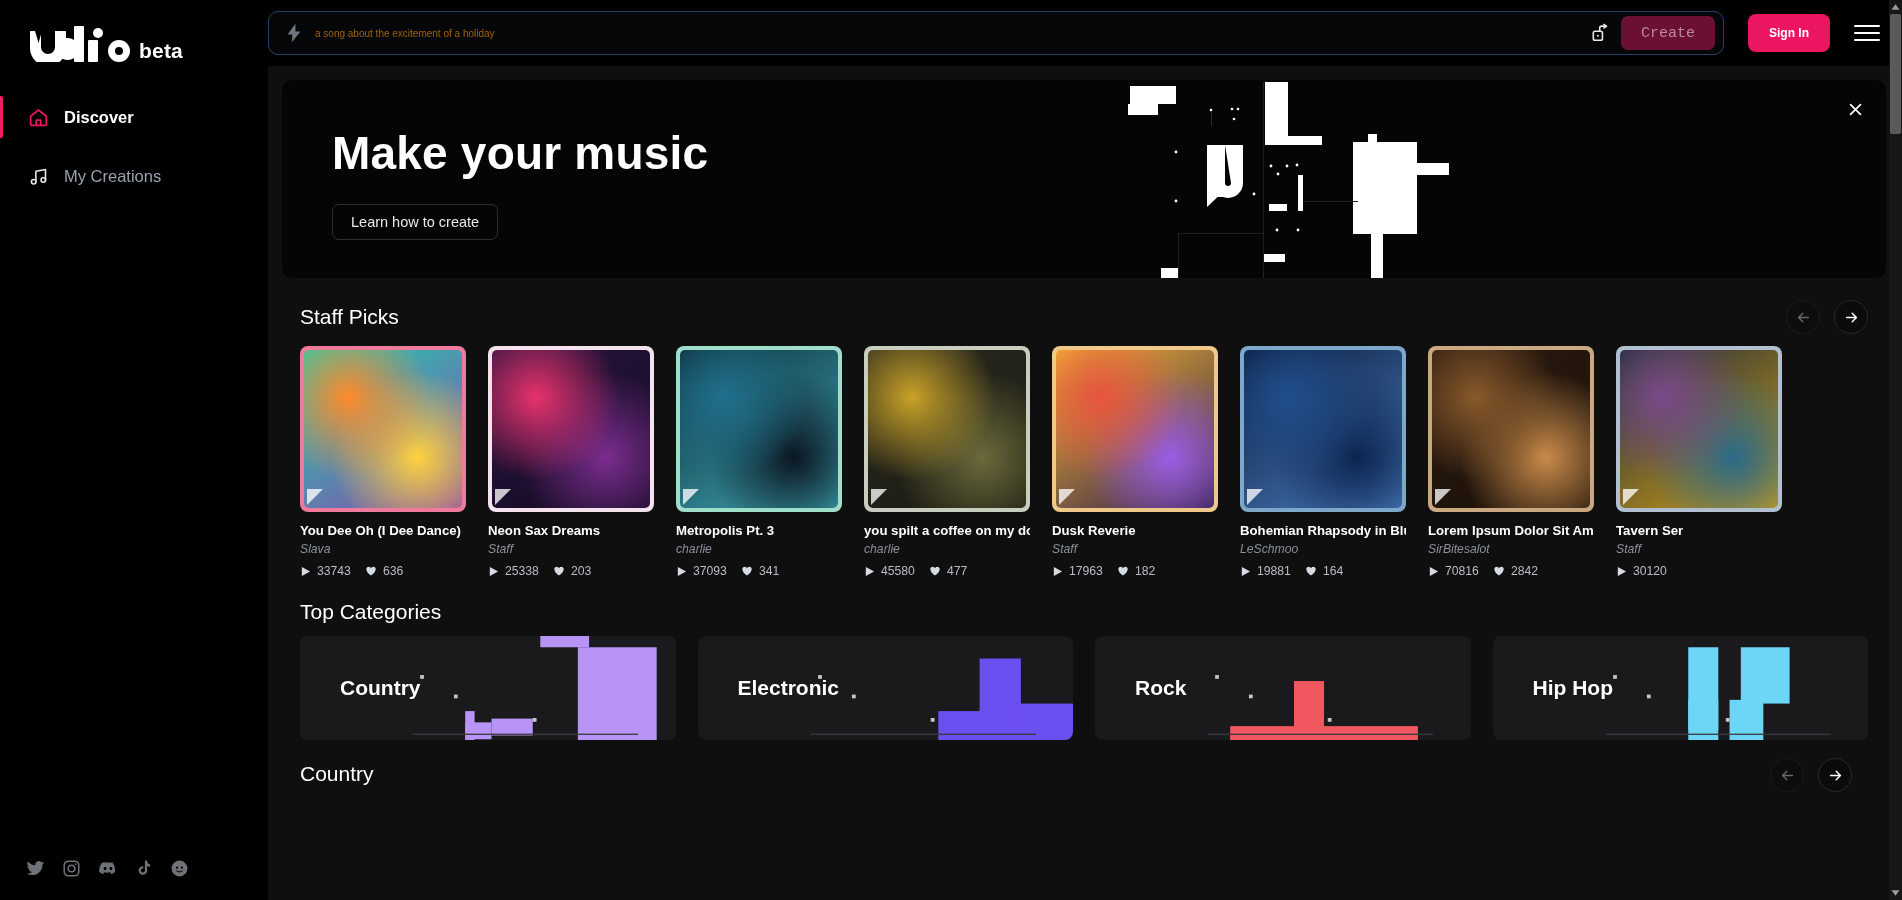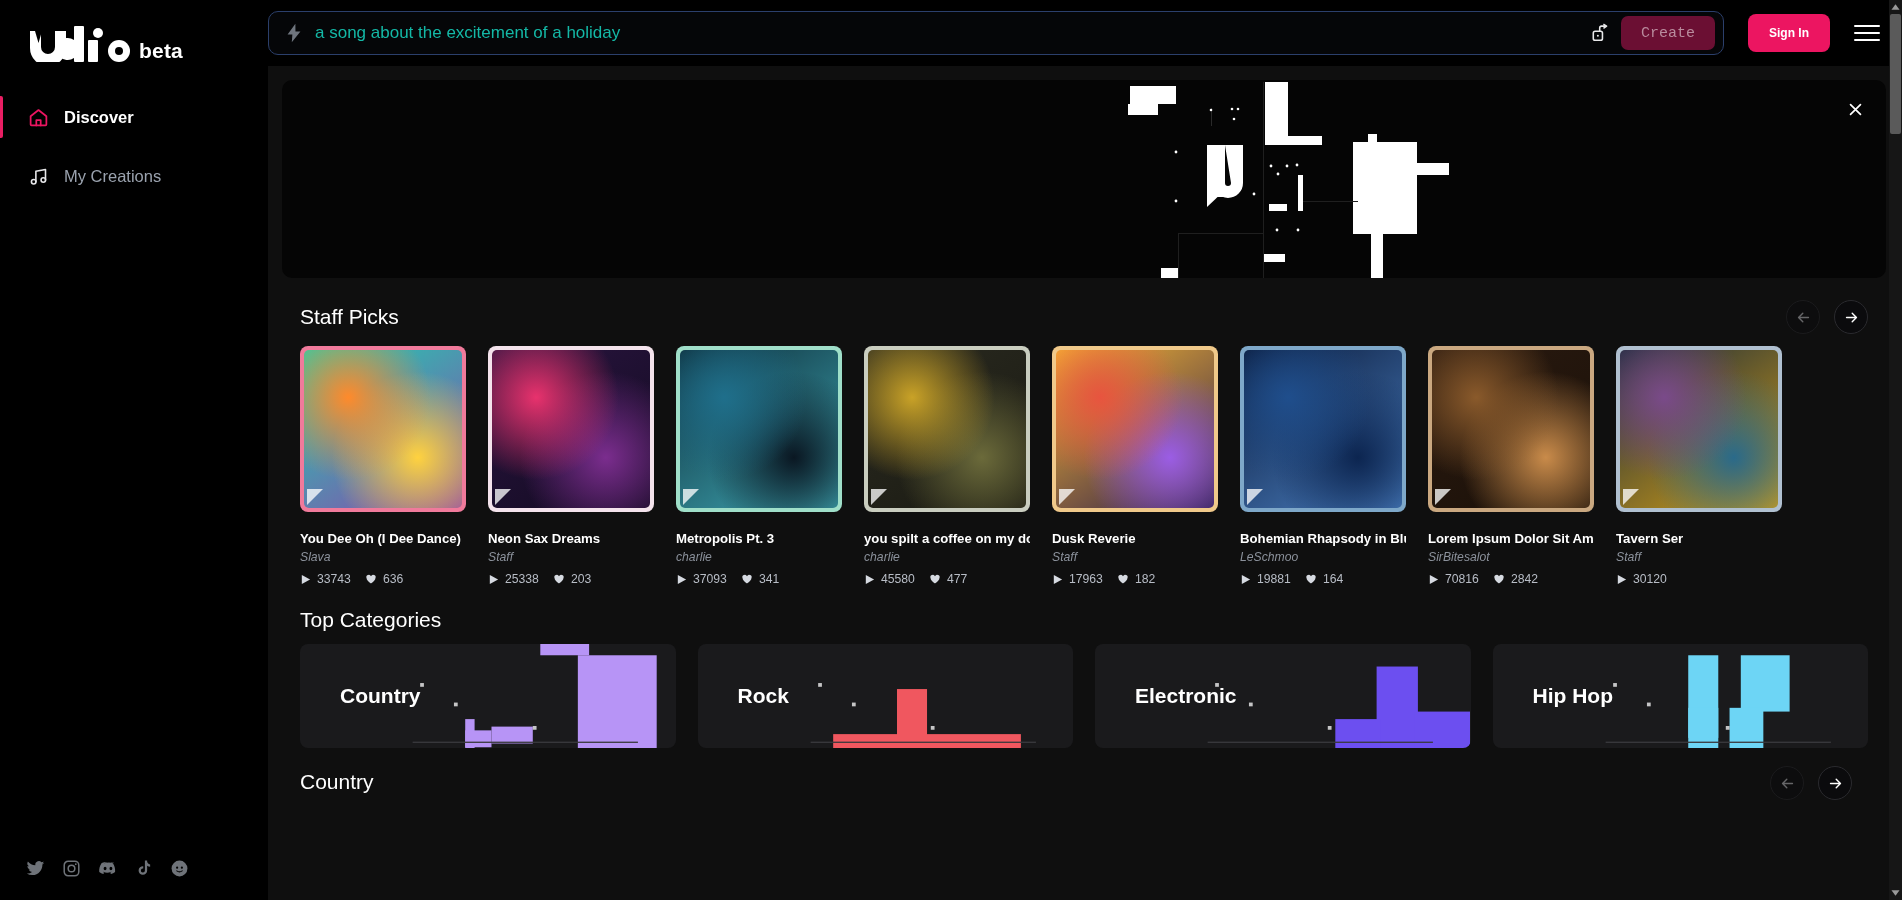--- a/index.html
+++ b/index.html
@@ -59,21 +59,21 @@
   .prompt-wrap {
     flex: 1; height: 44px; margin-left: 0;
     border: 1px solid #2b3f6b; border-radius: 10px;
     background: #050608;
     display: flex; align-items: center; padding: 0 8px 0 14px;
     position: relative;
   }
   .bolt-icon { width: 22px; height: 22px; flex: 0 0 22px; margin-right: 10px; }
   .prompt-input {
     flex: 1; background: transparent; border: 0; outline: 0;
-    color: #14b8a6; font-size: 17px; font-family: "Liberation Sans", sans-serif;
+    color: #a16207; font-size: 10px; font-family: "Liberation Sans", sans-serif;
   }
   .prompt-input::placeholder { color: #6b7280; }
   .dice-icon { width: 22px; height: 22px; margin-right: 8px; cursor: pointer; }
   .create-btn {
     height: 34px; padding: 0 20px; border: 0; border-radius: 7px;
     background: #6b0f33; color: #b98b9d; font-size: 15px;
     font-family: Liberation Mono, monospace; cursor: default;
   }
   .signin-btn {
     height: 38px; padding: 0 21px; margin-left: 24px;
@@ -131,21 +131,21 @@
     position: relative; overflow: hidden;
   }
   .thumb-inner { position: absolute; inset: 4px; border-radius: 5px; overflow: hidden; }
   .corner-tri {
     position: absolute; left: 7px; bottom: 7px; width: 0; height: 0;
     border-left: 16px solid rgba(255,255,255,.85);
     border-bottom: 16px solid transparent;
     opacity: .9;
   }
   .song-title {
-    color: #fff; font-size: 13.2px; font-weight: 700; margin-top: 19px;
+    color: #fff; font-size: 13.2px; font-weight: 700; margin-top: 11px;
     white-space: nowrap; overflow: hidden; text-overflow: clip;
   }
   .song-artist { color: #8b919b; font-size: 12.2px; margin-top: 4px; font-style: italic; }
   .song-stats { display: flex; align-items: center; gap: 14px; margin-top: 8px; }
   .stat { display: flex; align-items: center; gap: 6px; color: #b8bdc6; font-size: 12.2px; }
 
   
   .cat-grid { display: flex; gap: 22px; padding: 0 18px; }
   .cat-card {
     flex: 1; height: 104px; border-radius: 8px;
@@ -317,20 +317,24 @@
               <circle cx="48" cy="121" r="1.4" fill="#fff"></circle>
               <circle cx="126" cy="114" r="1.4" fill="#fff"></circle>
               <circle cx="143" cy="86" r="1.4" fill="#fff"></circle>
               <circle cx="159" cy="86" r="1.4" fill="#fff"></circle>
               <circle cx="169" cy="85" r="1.4" fill="#fff"></circle>
               <circle cx="150" cy="94" r="1.4" fill="#fff"></circle>
               <circle cx="149" cy="150" r="1.4" fill="#fff"></circle>
               <circle cx="170" cy="150" r="1.4" fill="#fff"></circle>
             </svg>
           </div>
+          <div class="hero-inner">
+            <div class="hero-title">Make your music</div>
+            <button class="hero-btn">Learn how to create</button>
+          </div>
           <span class="hero-close">
             <svg width="17" height="17" viewBox="0 0 24 24" stroke="#fff" stroke-width="2.4" stroke-linecap="round">
                 <path d="M5 5 L19 19 M19 5 L5 19"></path>
               </svg>
           </span>
         </section>
 
         <div class="section-head">
           <div class="section-title">Staff Picks</div>
           <div class="arrows">
@@ -538,47 +542,47 @@
                 <rect x="82" y="31.2" width="2" height="2" fill="#ffffff" opacity=".75"></rect>
                 <rect x="100" y="68.64" width="2" height="2" fill="#ffffff" opacity=".75"></rect>
                 <rect x="124" y="43.68" width="2" height="2" fill="#ffffff" opacity=".75"></rect>
                 <rect x="142" y="81.12" width="2" height="2" fill="#ffffff" opacity=".75"></rect>
                 <rect x="60" y="52" width="120" height="0.7" fill="#3a3a3e"></rect>
               </svg>
               <div class="cat-label">Country</div>
             </div>
             <div class="cat-card">
               <svg class="cat-art" viewBox="0 0 200 104" preserveAspectRatio="none">
-                <rect x="106" y="24" width="16" height="32" fill="#f0575f"></rect>
-                <rect x="72" y="48" width="100" height="56" fill="#f0575f"></rect>
-                <rect x="50" y="60" width="34" height="44" fill="#f0575f"></rect>
-                <rect x="64" y="20.8" width="2" height="2" fill="#ffffff" opacity=".75"></rect>
-                <rect x="82" y="31.2" width="2" height="2" fill="#ffffff" opacity=".75"></rect>
-                <rect x="100" y="68.64" width="2" height="2" fill="#ffffff" opacity=".75"></rect>
-                <rect x="124" y="43.68" width="2" height="2" fill="#ffffff" opacity=".75"></rect>
-                <rect x="142" y="81.12" width="2" height="2" fill="#ffffff" opacity=".75"></rect>
-                <rect x="60" y="52" width="120" height="0.7" fill="#3a3a3e"></rect>
-              </svg>
-              <div class="cat-label">Rock</div>
-            </div>
-            <div class="cat-card">
-              <svg class="cat-art" viewBox="0 0 200 104" preserveAspectRatio="none">
                 <rect x="150" y="12" width="22" height="48" fill="#6c4ff0"></rect>
                 <rect x="128" y="40" width="24" height="36" fill="#6c4ff0"></rect>
                 <rect x="170" y="36" width="40" height="28" fill="#6c4ff0"></rect>
                 <rect x="128" y="76" width="64" height="30" fill="#6c4ff0"></rect>
                 <rect x="96" y="88" width="34" height="18" fill="#6c4ff0"></rect>
                 <rect x="64" y="20.8" width="2" height="2" fill="#ffffff" opacity=".75"></rect>
                 <rect x="82" y="31.2" width="2" height="2" fill="#ffffff" opacity=".75"></rect>
                 <rect x="100" y="68.64" width="2" height="2" fill="#ffffff" opacity=".75"></rect>
                 <rect x="124" y="43.68" width="2" height="2" fill="#ffffff" opacity=".75"></rect>
                 <rect x="142" y="81.12" width="2" height="2" fill="#ffffff" opacity=".75"></rect>
                 <rect x="60" y="52" width="120" height="0.7" fill="#3a3a3e"></rect>
               </svg>
               <div class="cat-label">Electronic</div>
+            </div>
+            <div class="cat-card">
+              <svg class="cat-art" viewBox="0 0 200 104" preserveAspectRatio="none">
+                <rect x="106" y="24" width="16" height="32" fill="#f0575f"></rect>
+                <rect x="72" y="48" width="100" height="56" fill="#f0575f"></rect>
+                <rect x="50" y="60" width="34" height="44" fill="#f0575f"></rect>
+                <rect x="64" y="20.8" width="2" height="2" fill="#ffffff" opacity=".75"></rect>
+                <rect x="82" y="31.2" width="2" height="2" fill="#ffffff" opacity=".75"></rect>
+                <rect x="100" y="68.64" width="2" height="2" fill="#ffffff" opacity=".75"></rect>
+                <rect x="124" y="43.68" width="2" height="2" fill="#ffffff" opacity=".75"></rect>
+                <rect x="142" y="81.12" width="2" height="2" fill="#ffffff" opacity=".75"></rect>
+                <rect x="60" y="52" width="120" height="0.7" fill="#3a3a3e"></rect>
+              </svg>
+              <div class="cat-label">Rock</div>
             </div>
             <div class="cat-card">
               <svg class="cat-art" viewBox="0 0 200 104" preserveAspectRatio="none">
                 <rect x="104" y="6" width="16" height="44" fill="#6dd5f5"></rect>
                 <rect x="132" y="6" width="26" height="30" fill="#6dd5f5"></rect>
                 <rect x="126" y="34" width="18" height="50" fill="#6dd5f5"></rect>
                 <rect x="104" y="34" width="16" height="44" fill="#6dd5f5"></rect>
                 <rect x="80" y="56" width="26" height="48" fill="#6dd5f5"></rect>
                 <rect x="64" y="20.8" width="2" height="2" fill="#ffffff" opacity=".75"></rect>
                 <rect x="82" y="31.2" width="2" height="2" fill="#ffffff" opacity=".75"></rect>

